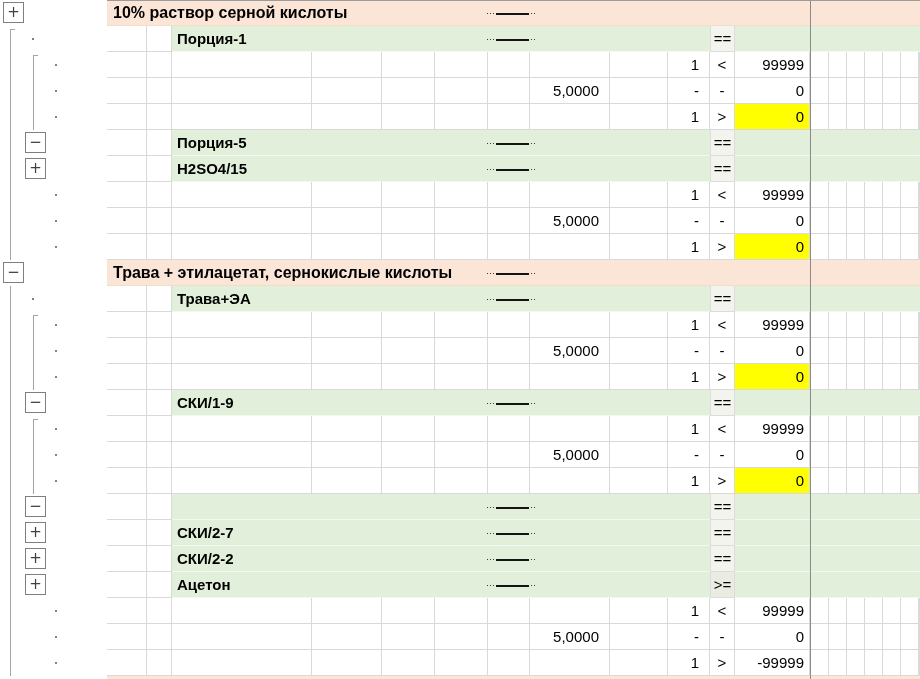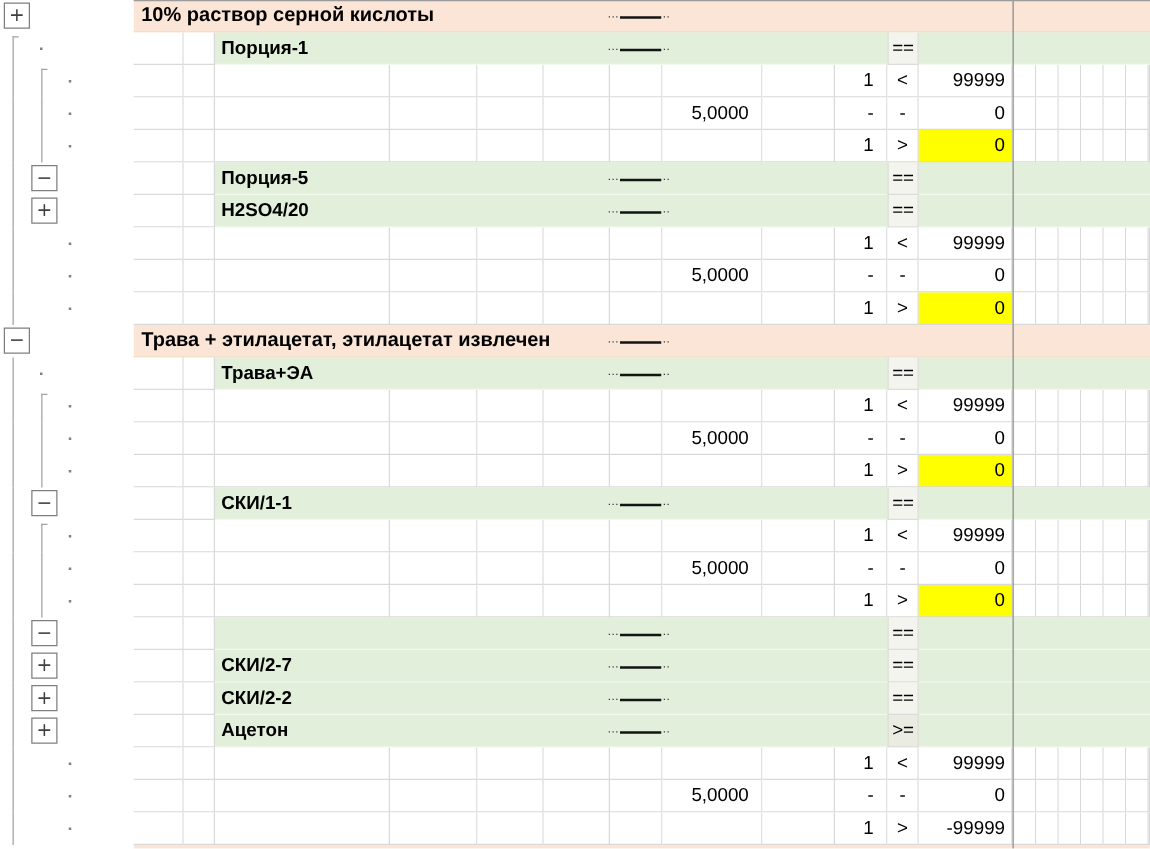--- a/index.html
+++ b/index.html
@@ -217,21 +217,21 @@
         <i></i>
         <i></i>
         <i></i>
         <b></b>
         <i></i>
         <i></i>
       </div>
       <div class="cell" style="left: 0px; top: 156px; width: 40px;"></div>
       <div class="cell" style="left: 40px; top: 156px; width: 25px;"></div>
       <div class="band" style="left: 65px; top: 156px; width: 748px; background: rgb(226, 239, 218); border-bottom: 1px solid rgb(241, 248, 236);"></div>
-      <div class="lbl" style="left: 70px; top: 156px; width: 300px;">H2SO4/20</div>
+      <div class="lbl" style="left: 70px; top: 156px; width: 300px;">H2SO4/15</div>
       <div class="cell c-op" style="left: 603px; top: 156px; width: 25px; background: rgb(244, 244, 238); border-left: 1px solid rgb(220, 220, 220); border-right: 1px solid rgb(220, 220, 220); border-bottom: 1px solid rgb(220, 220, 220);">==</div>
       <div class="scr" style="left: 380px; top: 168px;">
         <i></i>
         <i></i>
         <i></i>
         <b></b>
         <i></i>
         <i></i>
       </div>
       <div class="cell" style="left: 0px; top: 182px; width: 40px;"></div>
@@ -285,21 +285,21 @@
       <div class="cell c-op" style="left: 603px; top: 234px; width: 25px;">&gt;</div>
       <div class="cell c-lim" style="left: 628px; top: 234px; width: 75px; background: rgb(255, 255, 0);">0</div>
       <div class="cell" style="left: 703px; top: 234px; width: 19px;"></div>
       <div class="cell" style="left: 722px; top: 234px; width: 18px;"></div>
       <div class="cell" style="left: 740px; top: 234px; width: 18px;"></div>
       <div class="cell" style="left: 758px; top: 234px; width: 18px;"></div>
       <div class="cell" style="left: 776px; top: 234px; width: 18px;"></div>
       <div class="cell" style="left: 794px; top: 234px; width: 18px;"></div>
       <div class="cell" style="left: 812px; top: 234px; width: 1px;"></div>
       <div class="band" style="left: 0px; top: 260px; width: 813px; background: rgb(251, 229, 214); border-bottom: 1px solid rgb(242, 221, 199);"></div>
-      <div class="lbl" style="left: 6px; top: 260px; width: 375px; font-size: 16px;">Трава + этилацетат, этилацетат извлечен</div>
+      <div class="lbl" style="left: 6px; top: 260px; width: 375px; font-size: 16px;">Трава + этилацетат, сернокислые кислоты</div>
       <div class="scr" style="left: 380px; top: 272px;">
         <i></i>
         <i></i>
         <i></i>
         <b></b>
         <i></i>
         <i></i>
       </div>
       <div class="cell" style="left: 0px; top: 286px; width: 40px;"></div>
       <div class="cell" style="left: 40px; top: 286px; width: 25px;"></div>
@@ -367,21 +367,21 @@
       <div class="cell" style="left: 703px; top: 364px; width: 19px;"></div>
       <div class="cell" style="left: 722px; top: 364px; width: 18px;"></div>
       <div class="cell" style="left: 740px; top: 364px; width: 18px;"></div>
       <div class="cell" style="left: 758px; top: 364px; width: 18px;"></div>
       <div class="cell" style="left: 776px; top: 364px; width: 18px;"></div>
       <div class="cell" style="left: 794px; top: 364px; width: 18px;"></div>
       <div class="cell" style="left: 812px; top: 364px; width: 1px;"></div>
       <div class="cell" style="left: 0px; top: 390px; width: 40px;"></div>
       <div class="cell" style="left: 40px; top: 390px; width: 25px;"></div>
       <div class="band" style="left: 65px; top: 390px; width: 748px; background: rgb(226, 239, 218); border-bottom: 1px solid rgb(241, 248, 236);"></div>
-      <div class="lbl" style="left: 70px; top: 390px; width: 300px;">СКИ/1-1</div>
+      <div class="lbl" style="left: 70px; top: 390px; width: 300px;">СКИ/1-9</div>
       <div class="cell c-op" style="left: 603px; top: 390px; width: 25px; background: rgb(244, 244, 238); border-left: 1px solid rgb(220, 220, 220); border-right: 1px solid rgb(220, 220, 220); border-bottom: 1px solid rgb(220, 220, 220);">==</div>
       <div class="scr" style="left: 380px; top: 402px;">
         <i></i>
         <i></i>
         <i></i>
         <b></b>
         <i></i>
         <i></i>
       </div>
       <div class="cell" style="left: 0px; top: 416px; width: 40px;"></div>

